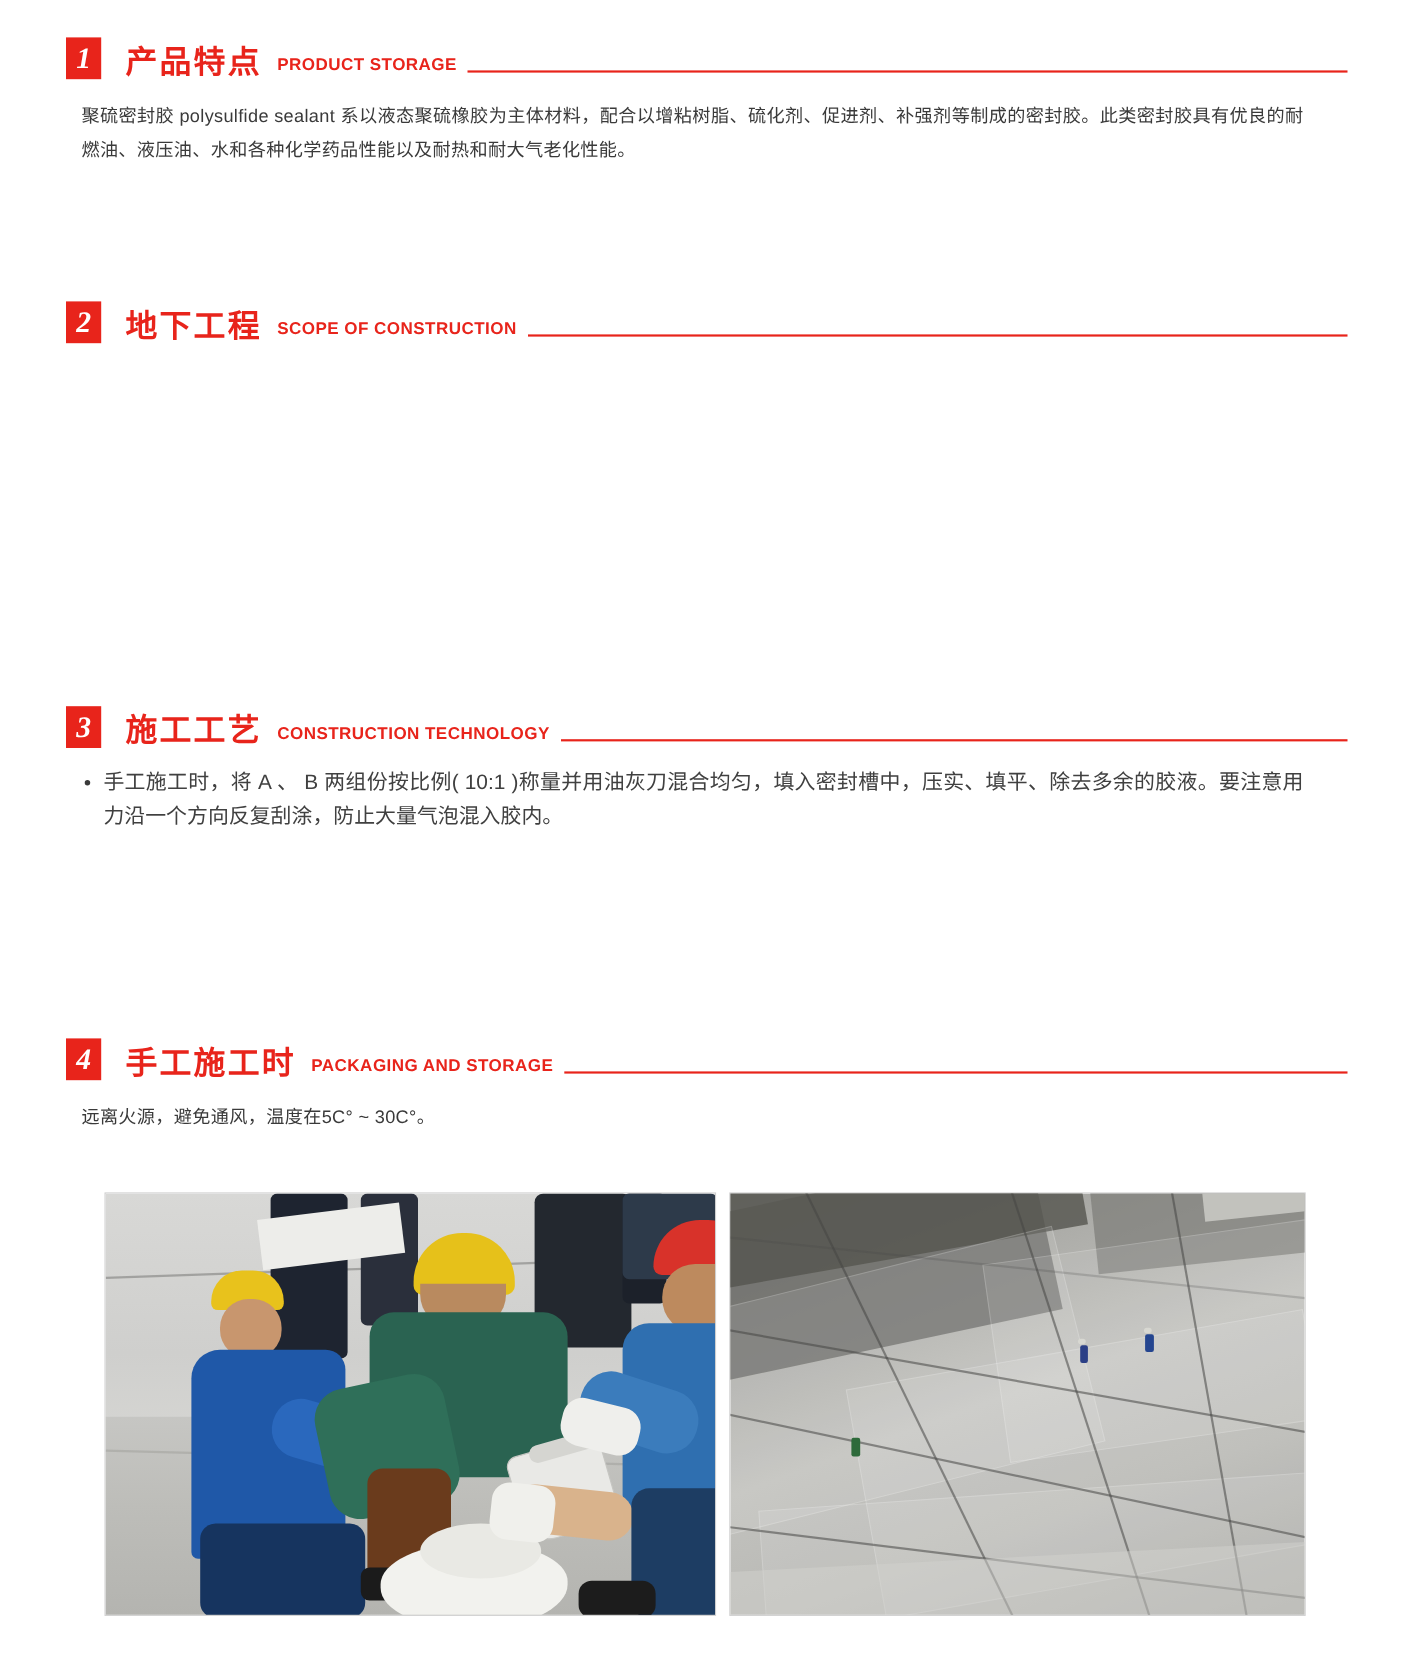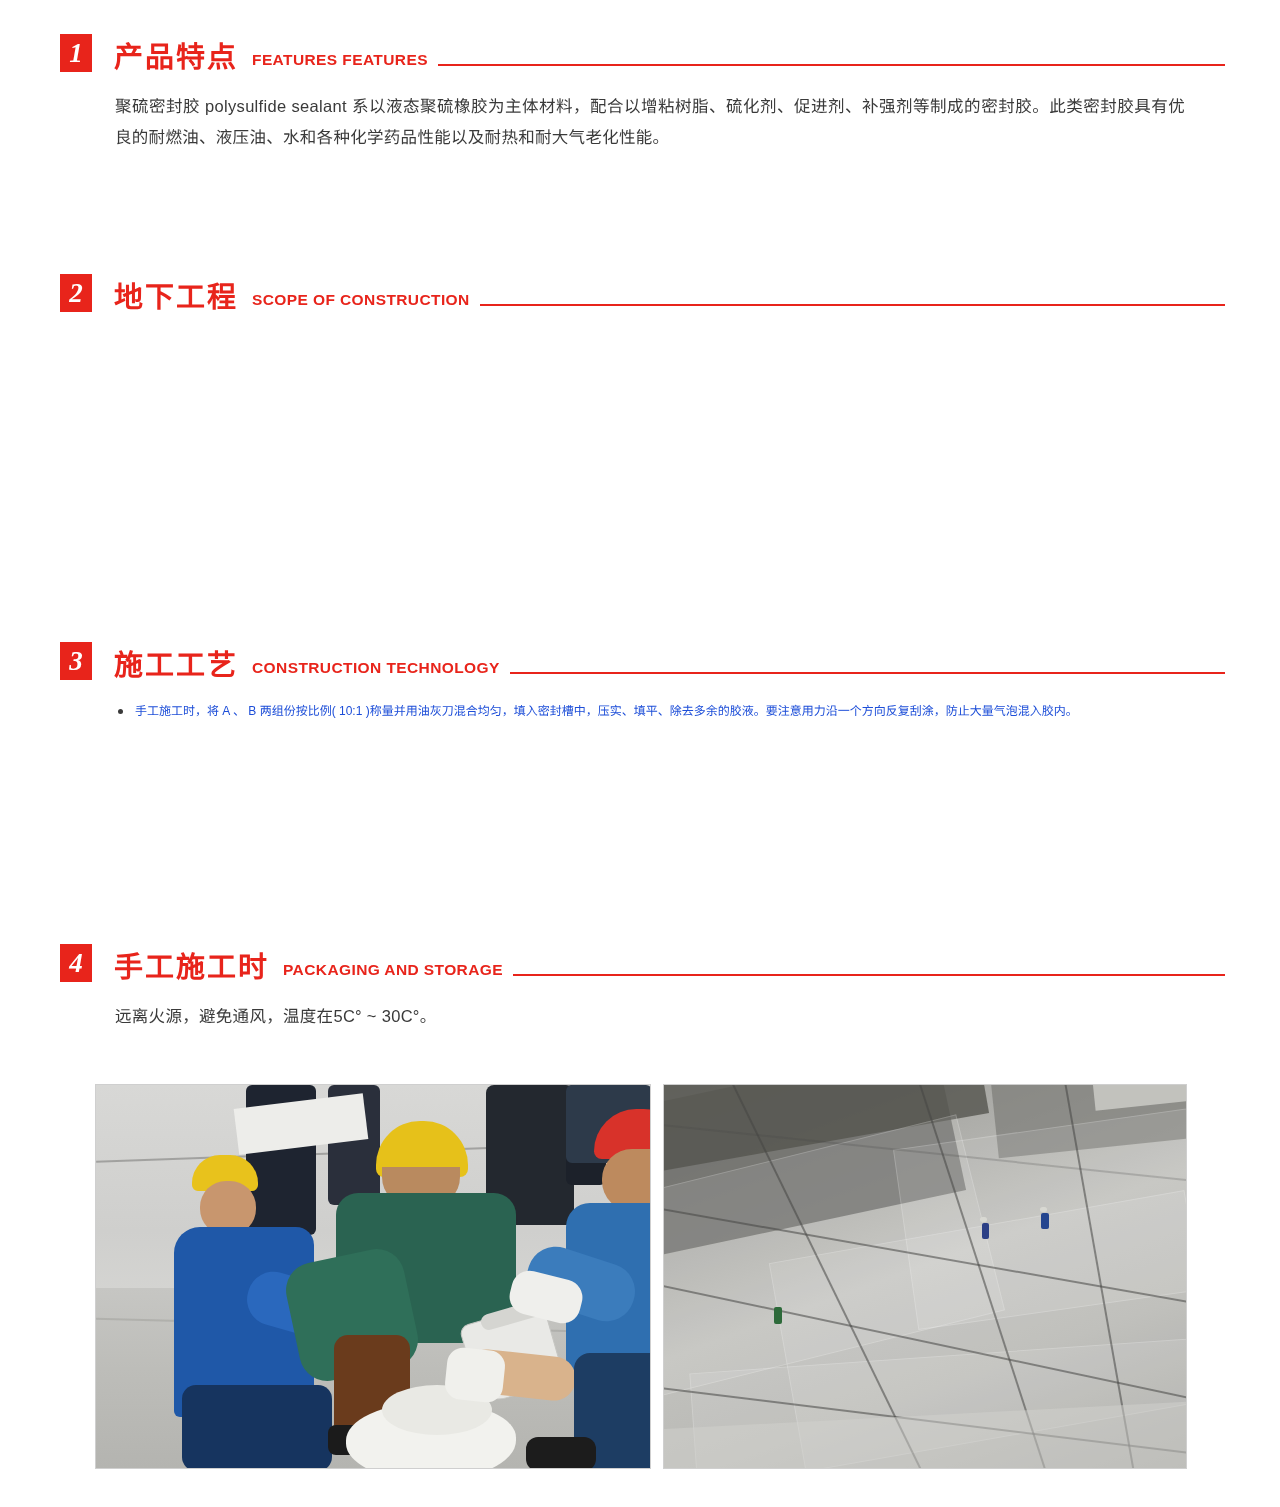--- a/index.html
+++ b/index.html
@@ -72,21 +72,21 @@
     height: 2px;
     background: #e8241b;
     margin-left: 10px;
     margin-bottom: 8px;
     margin-right: 55px;
     min-width: 20px;
   }
 
   
   .body-block {
-    padding: 0 95px 0 115px;
+    padding: 0 95px 0 74px;
   }
   .para {
     font-size: 16.5px;
     line-height: 31px;
     color: #3a3a3a;
     letter-spacing: 0.3px;
     text-align: justify;
   }
   .para.bold {
     font-weight: bold;
@@ -99,23 +99,23 @@
     line-height: 31px;
     color: #3a3a3a;
   }
   ul.bullets {
     margin: 0;
     padding-left: 20px;
     list-style: none;
   }
   ul.bullets li {
     position: relative;
-    font-size: 12px;
+    font-size: 19px;
     line-height: 31px;
-    color: #1d4ed8;
+    color: #404040;
     text-align: justify;
     margin-bottom: 2px;
   }
   ul.bullets li::before {
     content: "";
     position: absolute;
     left: -17px;
     top: 13px;
     width: 5px;
     height: 5px;
@@ -187,21 +187,21 @@
 </style>
 </head>
 <body>
 
 <div class="page">
 
   <div class="section" id="sec1">
     <div class="sec-head">
       <div class="num-badge">1</div>
       <div class="cn-title">产品特点</div>
-      <div class="en-title">FEATURES FEATURES</div>
+      <div class="en-title">PRODUCT STORAGE</div>
       <div class="rule"></div>
     </div>
     <div class="body-block sec-body">
       <p class="para">聚硫密封胶 polysulfide sealant 系以液态聚硫橡胶为主体材料，配合以增粘树脂、硫化剂、促进剂、补强剂等制成的密封胶。此类密封胶具有优良的耐燃油、液压油、水和各种化学药品性能以及耐热和耐大气老化性能。</p>
     </div>
   </div>
 
   <div class="section" id="sec2">
     <div class="sec-head">
       <div class="num-badge">2</div>

